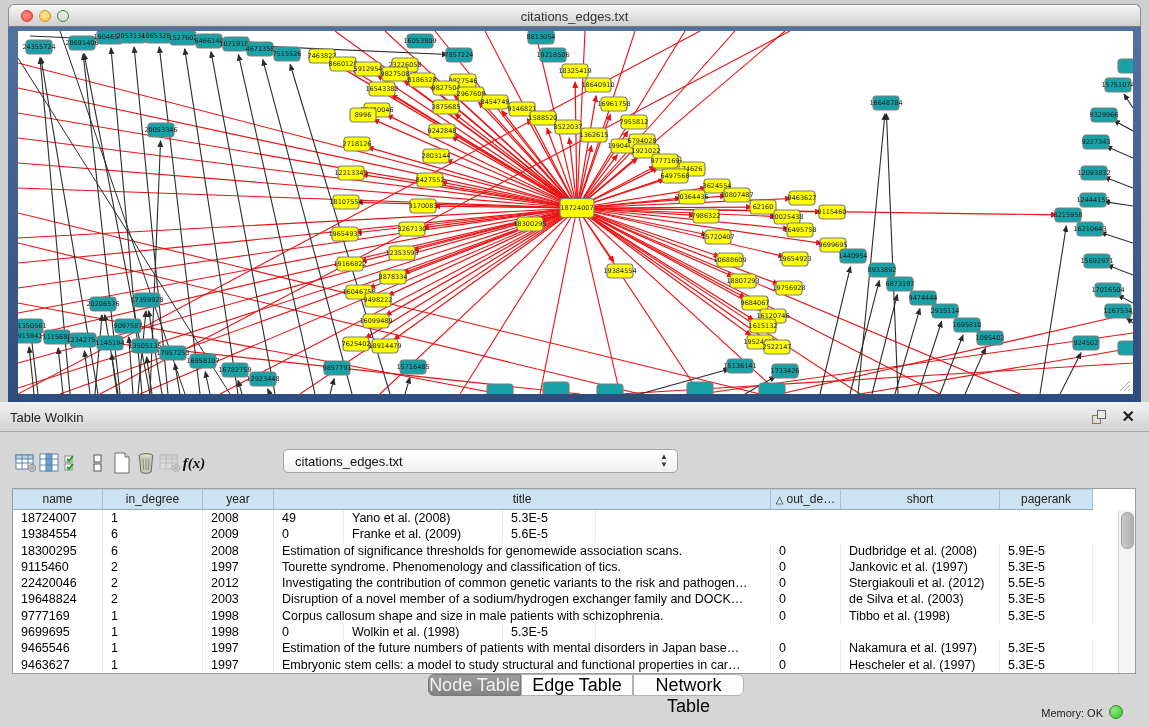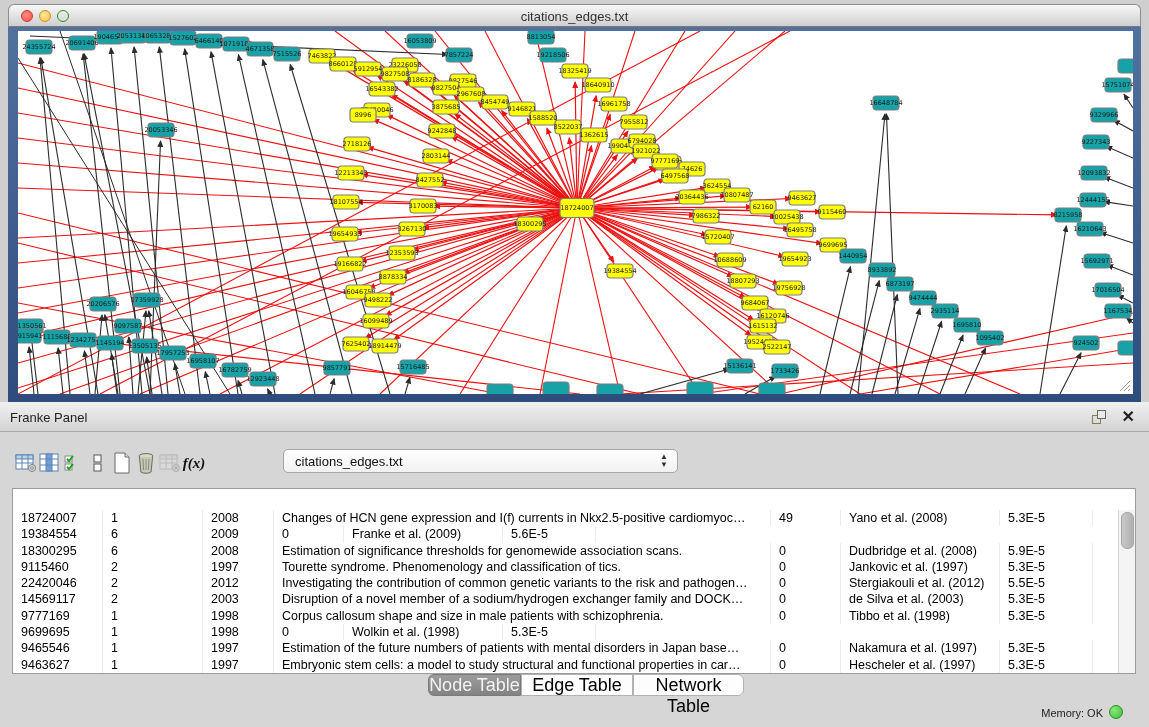--- a/index.html
+++ b/index.html
@@ -756,21 +756,21 @@
         </svg>
       <svg class="grip" width="12" height="12">
         <path d="M11 1 L1 11 M11 5 L5 11 M11 9 L9 11" stroke="#9a9a9a" stroke-width="1" fill="none"></path>
       </svg>
     </div>
   </div>
 </div>
 
 <div class="table-panel">
   <div class="tp-titlebar">
-    <span class="tp-title">Franke Panel</span>
+    <span class="tp-title">Table Wolkin</span>
     <span class="tp-float">
       <svg width="16" height="16">
           <rect x="1.5" y="6.5" width="8" height="8" fill="none" stroke="#8a7d4a" stroke-width="1"></rect>
           <rect x="6.5" y="1.5" width="8" height="8" fill="#e9e9e9" stroke="#666" stroke-width="1"></rect>
         </svg>
     </span>
     <span class="tp-close">✕</span>
   </div>
 
   <div class="toolbar">
@@ -828,26 +828,34 @@
     </span>
     <span class="tb-icon fx">f(x)</span>
   </div>
 
   <div class="dropdown">
     <span class="val">citations_edges.txt</span>
     <span class="dd-arrows">▲<br>▼</span>
   </div>
 
   <div class="tablewrap">
+    <div class="thead" id="thead">
+        <div class="th c0">name</div>
+        <div class="th c1">in_degree</div>
+        <div class="th c2">year</div>
+        <div class="th c3">title</div>
+        <div class="th c4"><span class="sortglyph">△</span>out_de…</div>
+        <div class="th c5">short</div>
+        <div class="th c6">pagerank</div>
+      </div>
     <div class="tbody" id="tbody">
         <div class="tr">
           <div class="td c0">18724007</div>
           <div class="td c1">1</div>
           <div class="td c2">2008</div>
-          <div class="td c3">Changes of HCN gene expression and I(f) currents in Nkx2.5-positive cardiomyoc…</div>
           <div class="td c4">49</div>
           <div class="td c5">Yano et al. (2008)</div>
           <div class="td c6">5.3E-5</div>
         </div>
         <div class="tr">
           <div class="td c0">19384554</div>
           <div class="td c1">6</div>
           <div class="td c2">2009</div>
           <div class="td c4">0</div>
           <div class="td c5">Franke et al. (2009)</div>
@@ -874,21 +882,21 @@
         <div class="tr">
           <div class="td c0">22420046</div>
           <div class="td c1">2</div>
           <div class="td c2">2012</div>
           <div class="td c3">Investigating the contribution of common genetic variants to the risk and pathogen…</div>
           <div class="td c4">0</div>
           <div class="td c5">Stergiakouli et al. (2012)</div>
           <div class="td c6">5.5E-5</div>
         </div>
         <div class="tr">
-          <div class="td c0">14569117</div>
+          <div class="td c0">19648824</div>
           <div class="td c1">2</div>
           <div class="td c2">2003</div>
           <div class="td c3">Disruption of a novel member of a sodium/hydrogen exchanger family and DOCK…</div>
           <div class="td c4">0</div>
           <div class="td c5">de Silva et al. (2003)</div>
           <div class="td c6">5.3E-5</div>
         </div>
         <div class="tr">
           <div class="td c0">9777169</div>
           <div class="td c1">1</div>

